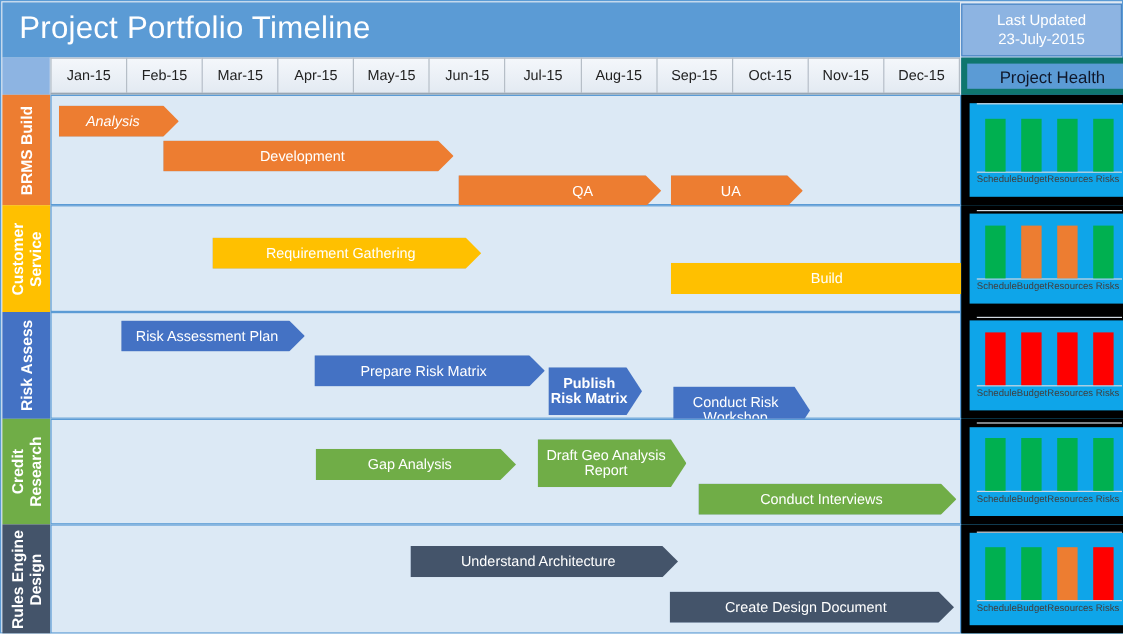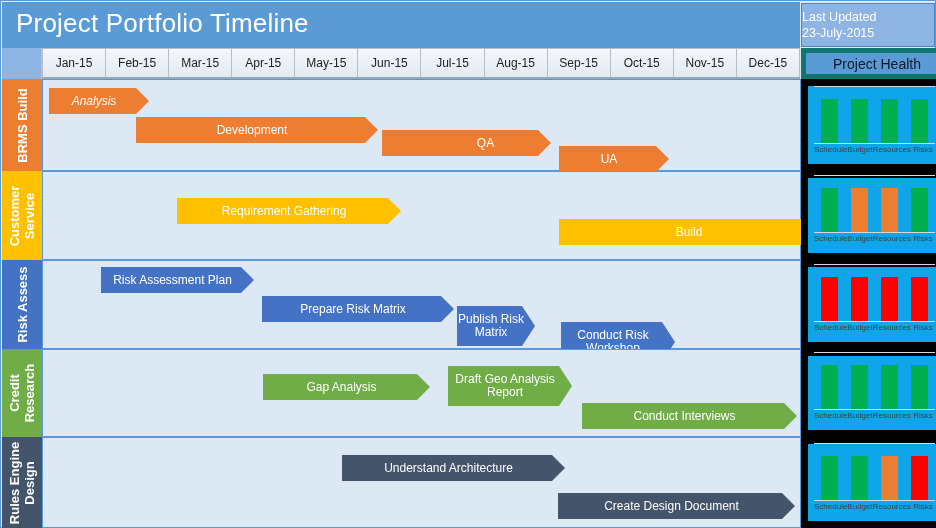--- a/index.html
+++ b/index.html
@@ -26,21 +26,21 @@
   .title-text{
     position:absolute;left:14px;top:6px;
     font-size:26px;color:#ffffff;letter-spacing:.2px;
     white-space:nowrap;
   }
   .lastupd{
     position:absolute;left:800px;top:2px;width:134px;height:44px;
     background:#8db4e2;
     border:1px solid #4a86c5;
     box-sizing:border-box;
-    display:flex;flex-direction:column;align-items:flex-start;justify-content:center;
+    display:flex;flex-direction:column;align-items:center;justify-content:center;
     color:#ffffff;font-size:12.5px;line-height:16px;
   }
 
   
   .hdr-corner{
     position:absolute;left:1px;top:47px;width:40px;height:31px;
     background:#8db4e2;border-right:1px solid #a6c4e6;
     box-sizing:border-box;
   }
   .months{
@@ -174,21 +174,21 @@
   <div class="health-hdr">Project Health</div>
 
   <div id="lanes">
       <div class="lane" style="top: 78px; height: 92px;">
         <div class="lane-label" style="background: rgb(237, 125, 49);">
           <span>BRMS Build</span>
         </div>
         <div class="lane-track">
           <div class="bar bar-o" style="left: 6px; width: 100px; top: 8px; font-style: italic;">Analysis</div>
           <div class="bar bar-o" style="left: 93px; width: 242px; top: 37px;">Development</div>
-          <div class="bar bar-o" style="left: 339px; width: 169px; top: 50px; padding-left: 48px;">QA</div>
+          <div class="bar bar-o" style="left: 339px; width: 169px; top: 66px; padding-left: 48px;">QA</div>
           <div class="bar bar-o" style="left: 516px; width: 110px; top: 66px;">UA</div>
         </div>
         <div class="lane-health">
           <div class="hchart">
             <div class="hbars">
               <div class="hcol">
                 <div class="hbar g-green"></div>
               </div>
               <div class="hcol">
                 <div class="hbar g-green"></div>
@@ -242,21 +242,21 @@
           </div>
         </div>
       </div>
       <div class="lane" style="top: 259px; height: 89px;">
         <div class="lane-label" style="background: rgb(68, 114, 196);">
           <span>Risk Assess</span>
         </div>
         <div class="lane-track">
           <div class="bar bar-b" style="left: 58px; width: 153px; top: 6px;">Risk Assessment Plan</div>
           <div class="bar bar-b" style="left: 219px; width: 192px; top: 35px;">Prepare Risk Matrix</div>
-          <div class="bar bar-b tall" style="left: 414px; width: 78px; top: 45px;">Publish Risk Matrix</div>
+          <div class="bar bar-b tall" style="left: 414px; width: 78px; top: 45px; font-weight: bold;">Publish Risk Matrix</div>
           <div class="bar bar-b tall" style="left: 518px; width: 114px; top: 61px;">Conduct Risk Workshop</div>
         </div>
         <div class="lane-health">
           <div class="hchart">
             <div class="hbars">
               <div class="hcol">
                 <div class="hbar g-red"></div>
               </div>
               <div class="hcol">
                 <div class="hbar g-red"></div>

